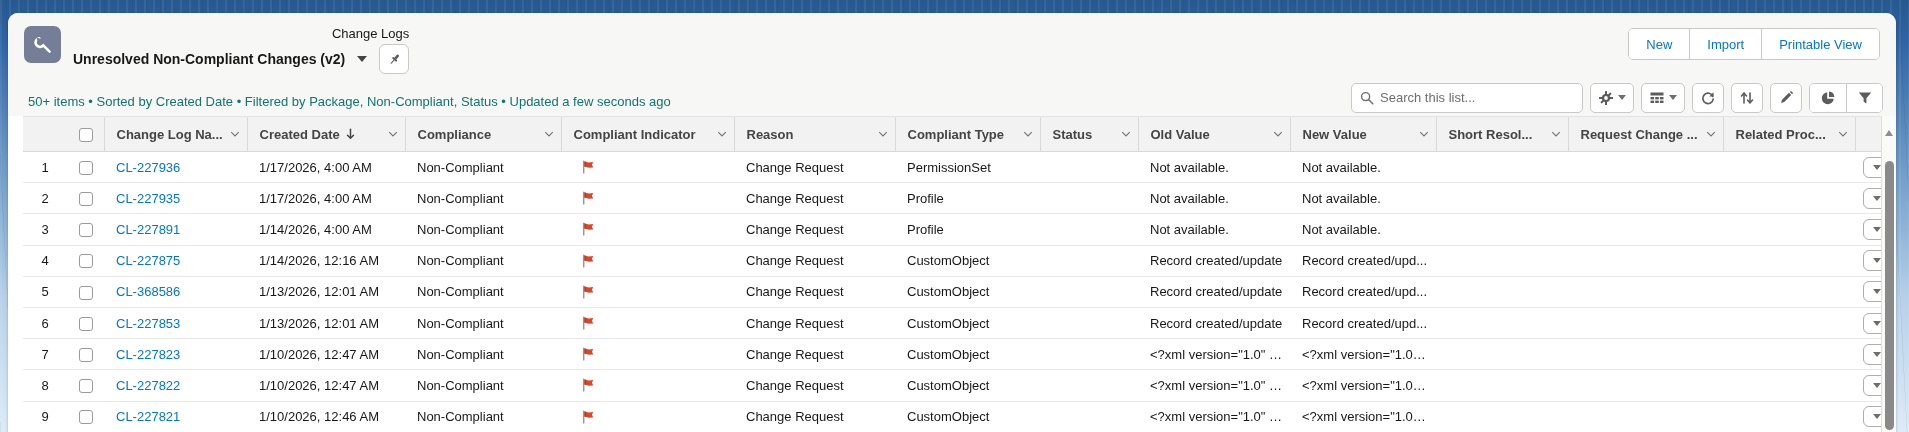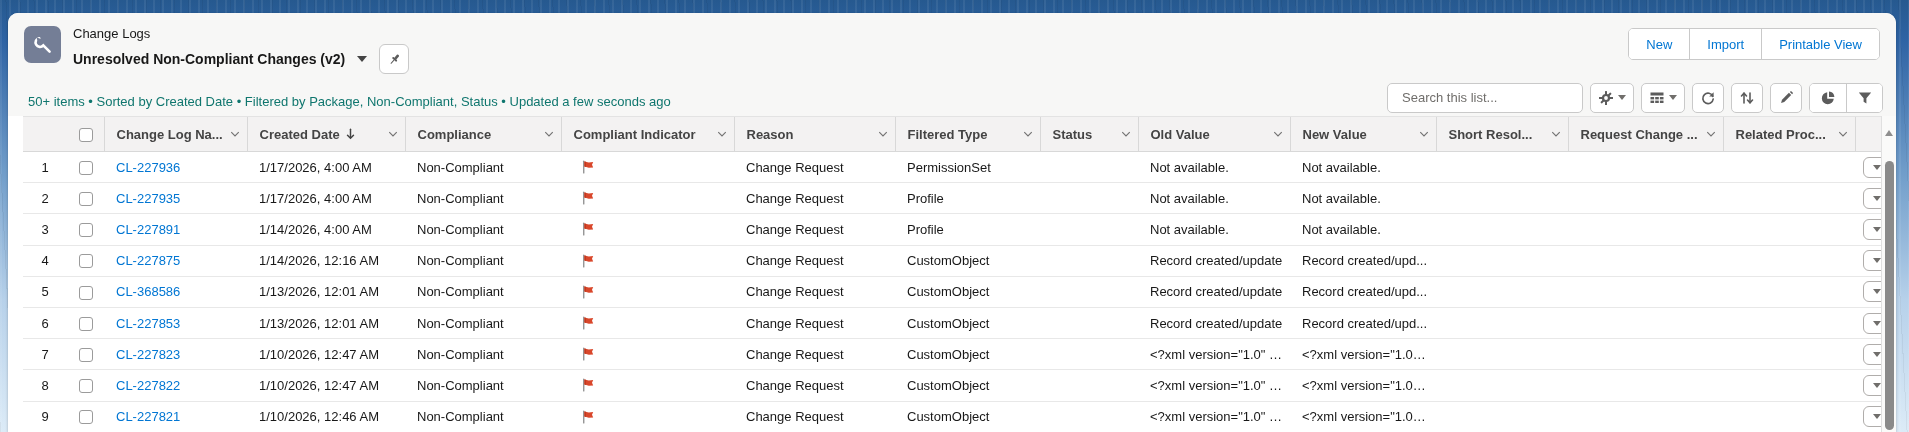--- a/index.html
+++ b/index.html
@@ -14,37 +14,37 @@
   .card{
     position:absolute; left:8px; top:13px; width:1888px; height:419px;
     background:#fff; border-radius:10px 10px 0 0; overflow:hidden;
     box-shadow:0 1px 3px rgba(0,0,0,.25);
   }
   
   .card-header{ position:absolute; left:0; top:0; right:0; height:103px; background:#f7f7f6; }
   .header-top{ display:flex; justify-content:space-between; align-items:flex-start; padding:12px 16px 0 16px; }
   .entity{ display:flex; align-items:flex-start; gap:12px; }
   .icon-tile{ width:37px; height:37px; border-radius:7px; display:flex; align-items:center; justify-content:center; flex:0 0 auto; margin-top:1px; }
-  .titles{ display:flex; flex-direction:column; }
+  .titles{ display:flex; flex-direction:column;text-align:right; }
   .entity-label{ font-size:13px; color:#181818; line-height:17px; }
   .title-row{ display:flex; align-items:center; gap:12px; margin-top:2px; }
   .page-title{ font-size:14px; font-weight:700; color:#181818; line-height:22px; }
   .caret-down{ width:0; height:0; border-left:5px solid transparent; border-right:5px solid transparent; border-top:6px solid #444; }
   .pin-btn{ width:30px; height:30px; border:1px solid #c9c9c9; border-radius:6px; background:#fff; display:flex; align-items:center; justify-content:center; cursor:pointer; }
   .btn-group{ display:flex; border:1px solid #c9c9c9; border-radius:5px; overflow:hidden; background:#fff; margin-top:3px; }
   .btn-group button{
     background:#fff; border:none; border-left:1px solid #c9c9c9; color:#0176d3;
     font-size:13px; font-family:inherit; padding:0 17px; height:30px; cursor:pointer; white-space:nowrap;
   }
   .btn-group button:first-child{ border-left:none; }
   .header-bottom{ position:absolute; left:0; right:0; top:60px; height:43px;
     display:flex; justify-content:space-between; align-items:center; padding:0 13px 0 20px; }
   .list-meta{ font-size:13px; color:#0f766e; padding-top:14px; }
   .toolbar{ display:flex; align-items:center; gap:7px; padding-top:6px; }
-  .search-box{ display:flex; align-items:center; width:196px; height:30px; border:1px solid #c9c9c9;
+  .search-box{ display:flex; align-items:center; width:232px; height:30px; border:1px solid #c9c9c9;
     border-radius:5px; background:#fff; padding:0 8px; gap:6px; }
   .search-box input{ border:none; outline:none; flex:1; font-size:13px; font-family:inherit; color:#181818; background:transparent; }
   .search-box input::placeholder{ color:#706e6b; }
   .icon-btn{ height:30px; min-width:32px; border:1px solid #c9c9c9; border-radius:5px; background:#fff;
     display:flex; align-items:center; justify-content:center; gap:4px; padding:0 7px; cursor:pointer; }
   .icon-btn .mini-caret{ width:0; height:0; border-left:4px solid transparent; border-right:4px solid transparent; border-top:5px solid #706e6b; }
   .icon-pair{ display:flex; border:1px solid #c9c9c9; border-radius:5px; overflow:hidden; background:#fff; }
   .icon-pair .half{ height:28px; width:36px; display:flex; align-items:center; justify-content:center; border-left:1px solid #c9c9c9; cursor:pointer; background:#fff; }
   .icon-pair .half:first-child{ border-left:none; }
   
@@ -262,21 +262,21 @@
               <div class="th-inner">
                 <span class="th-label">Reason</span>
                 <span class="th-spacer"></span>
                 <svg width="12" height="12" viewBox="0 0 16 16">
                   <polyline points="3,5.5 8,10.5 13,5.5" fill="none" stroke="#747474" stroke-width="1.6"></polyline>
                 </svg>
               </div>
             </th>
           <th>
               <div class="th-inner">
-                <span class="th-label">Filtered Type</span>
+                <span class="th-label">Compliant Type</span>
                 <span class="th-spacer"></span>
                 <svg width="12" height="12" viewBox="0 0 16 16">
                   <polyline points="3,5.5 8,10.5 13,5.5" fill="none" stroke="#747474" stroke-width="1.6"></polyline>
                 </svg>
               </div>
             </th>
           <th>
               <div class="th-inner">
                 <span class="th-label">Status</span>
                 <span class="th-spacer"></span>

